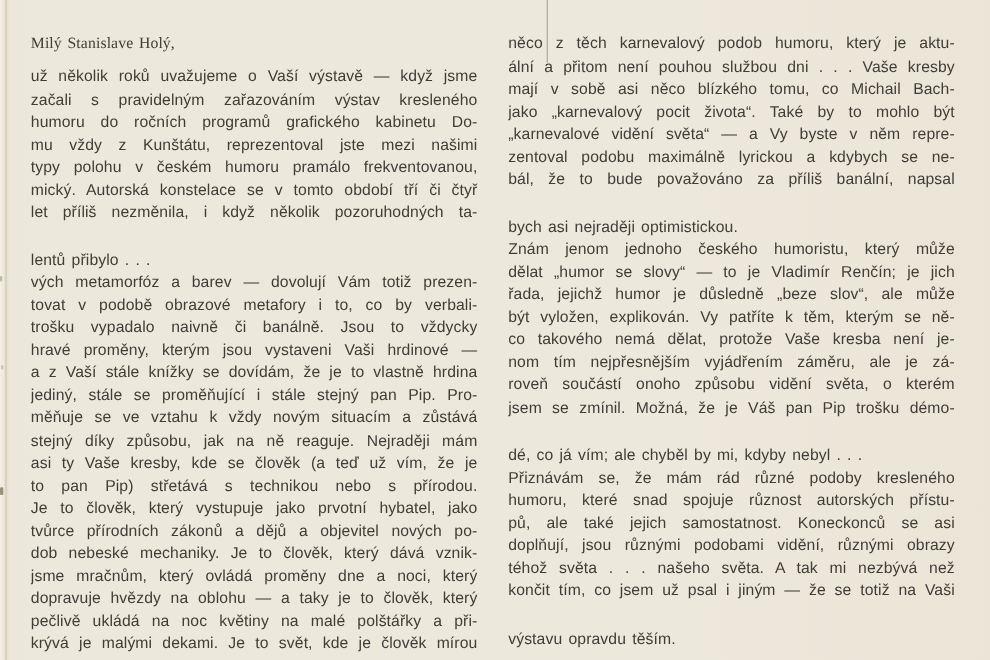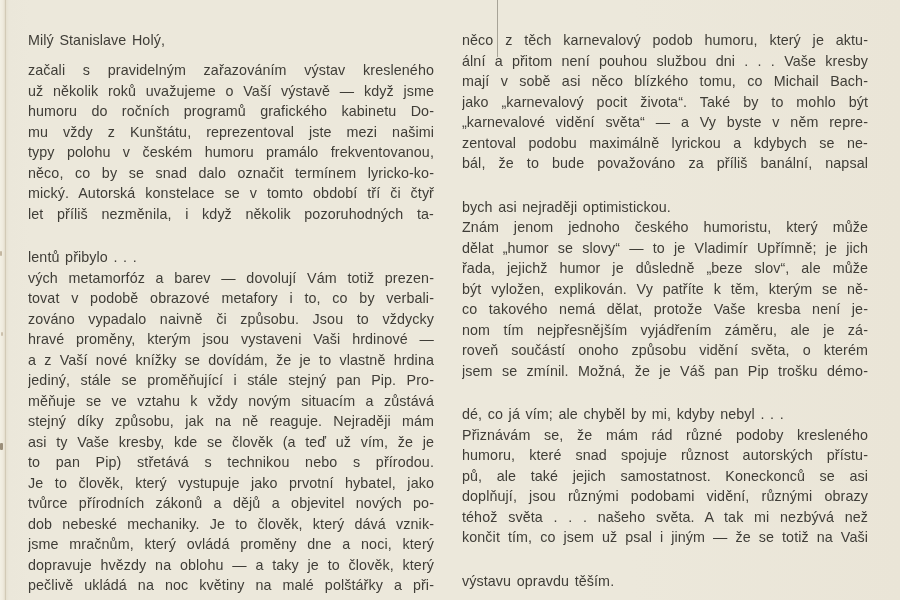--- a/index.html
+++ b/index.html
@@ -40,20 +40,21 @@
     text-align: justify;
     text-align-last: justify;
   }
   .line.end {
     text-align-last: left;
     margin-top: 23px;
   }
   .salutation {
     text-align-last: left;
     margin-bottom: 9.5px;
+    font-family: Liberation Serif, serif;
   }
   .closing {
     display: flex;
     justify-content: center;
     margin-top: 13px;
   }
   .fold-line {
     position: absolute;
     left: 497px;
     top: 0;
@@ -87,36 +88,35 @@
   <div class="edge-line"></div>
   <div class="speck s1"></div>
   <div class="speck s2"></div>
   <div class="speck s3"></div>
 
   <div class="columns">
     <div class="col">
       <div class="line salutation">Milý Stanislave Holý,</div>
       <div>
           <div class="para">
+            <div class="line">už několik roků uvažujeme o Vaší výstavě — když jsme</div>
             <div class="line">začali s pravidelným zařazováním výstav kresleného</div>
-            <div class="line">už několik roků uvažujeme o Vaší výstavě — když jsme</div>
             <div class="line">humoru do ročních programů grafického kabinetu Do-</div>
             <div class="line">mu vždy z Kunštátu, reprezentoval jste mezi našimi</div>
             <div class="line">typy polohu v českém humoru pramálo frekventovanou,</div>
-            <div class="line">něco, co by se snad dalo označit termínem lyricko-ko-</div>
             <div class="line">mický. Autorská konstelace se v tomto období tří či čtyř</div>
             <div class="line">let příliš nezměnila, i když několik pozoruhodných ta-</div>
             <div class="line end">lentů přibylo . . .</div>
           </div>
           <div class="para">
             <div class="line">vých metamorfóz a barev — dovolují Vám totiž prezen-</div>
             <div class="line">tovat v podobě obrazové metafory i to, co by verbali-</div>
-            <div class="line">zováno vypadalo naivně či způsobu. Jsou to vždycky</div>
+            <div class="line">trošku vypadalo naivně či banálně. Jsou to vždycky</div>
             <div class="line">hravé proměny, kterým jsou vystaveni Vaši hrdinové —</div>
-            <div class="line">a z Vaší nové knížky se dovídám, že je to vlastně hrdina</div>
+            <div class="line">a z Vaší stále knížky se dovídám, že je to vlastně hrdina</div>
             <div class="line">jediný, stále se proměňující i stále stejný pan Pip. Pro-</div>
             <div class="line">měňuje se ve vztahu k vždy novým situacím a zůstává</div>
             <div class="line">stejný díky způsobu, jak na ně reaguje. Nejraději mám</div>
             <div class="line">asi ty Vaše kresby, kde se člověk (a teď už vím, že je</div>
             <div class="line">to pan Pip) střetává s technikou nebo s přírodou.</div>
             <div class="line">Je to člověk, který vystupuje jako prvotní hybatel, jako</div>
             <div class="line">tvůrce přírodních zákonů a dějů a objevitel nových po-</div>
             <div class="line">dob nebeské mechaniky. Je to člověk, který dává vznik-</div>
             <div class="line">jsme mračnům, který ovládá proměny dne a noci, který</div>
             <div class="line">dopravuje hvězdy na oblohu — a taky je to člověk, který</div>
@@ -133,21 +133,21 @@
             <div class="line">ální a přitom není pouhou službou dni . . . Vaše kresby</div>
             <div class="line">mají v sobě asi něco blízkého tomu, co Michail Bach-</div>
             <div class="line">jako „karnevalový pocit života“. Také by to mohlo být</div>
             <div class="line">„karnevalové vidění světa“ — a Vy byste v něm repre-</div>
             <div class="line">zentoval podobu maximálně lyrickou a kdybych se ne-</div>
             <div class="line">bál, že to bude považováno za příliš banální, napsal</div>
             <div class="line end">bych asi nejraději optimistickou.</div>
           </div>
           <div class="para">
             <div class="line">Znám jenom jednoho českého humoristu, který může</div>
-            <div class="line">dělat „humor se slovy“ — to je Vladimír Upřímně; je jich</div>
+            <div class="line">dělat „humor se slovy“ — to je Vladimír Renčín; je jich</div>
             <div class="line">řada, jejichž humor je důsledně „beze slov“, ale může</div>
             <div class="line">být vyložen, explikován. Vy patříte k těm, kterým se ně-</div>
             <div class="line">co takového nemá dělat, protože Vaše kresba není je-</div>
             <div class="line">nom tím nejpřesnějším vyjádřením záměru, ale je zá-</div>
             <div class="line">roveň součástí onoho způsobu vidění světa, o kterém</div>
             <div class="line">jsem se zmínil. Možná, že je Váš pan Pip trošku démo-</div>
             <div class="line end">dé, co já vím; ale chyběl by mi, kdyby nebyl . . .</div>
           </div>
           <div class="para">
             <div class="line">Přiznávám se, že mám rád různé podoby kresleného</div>

